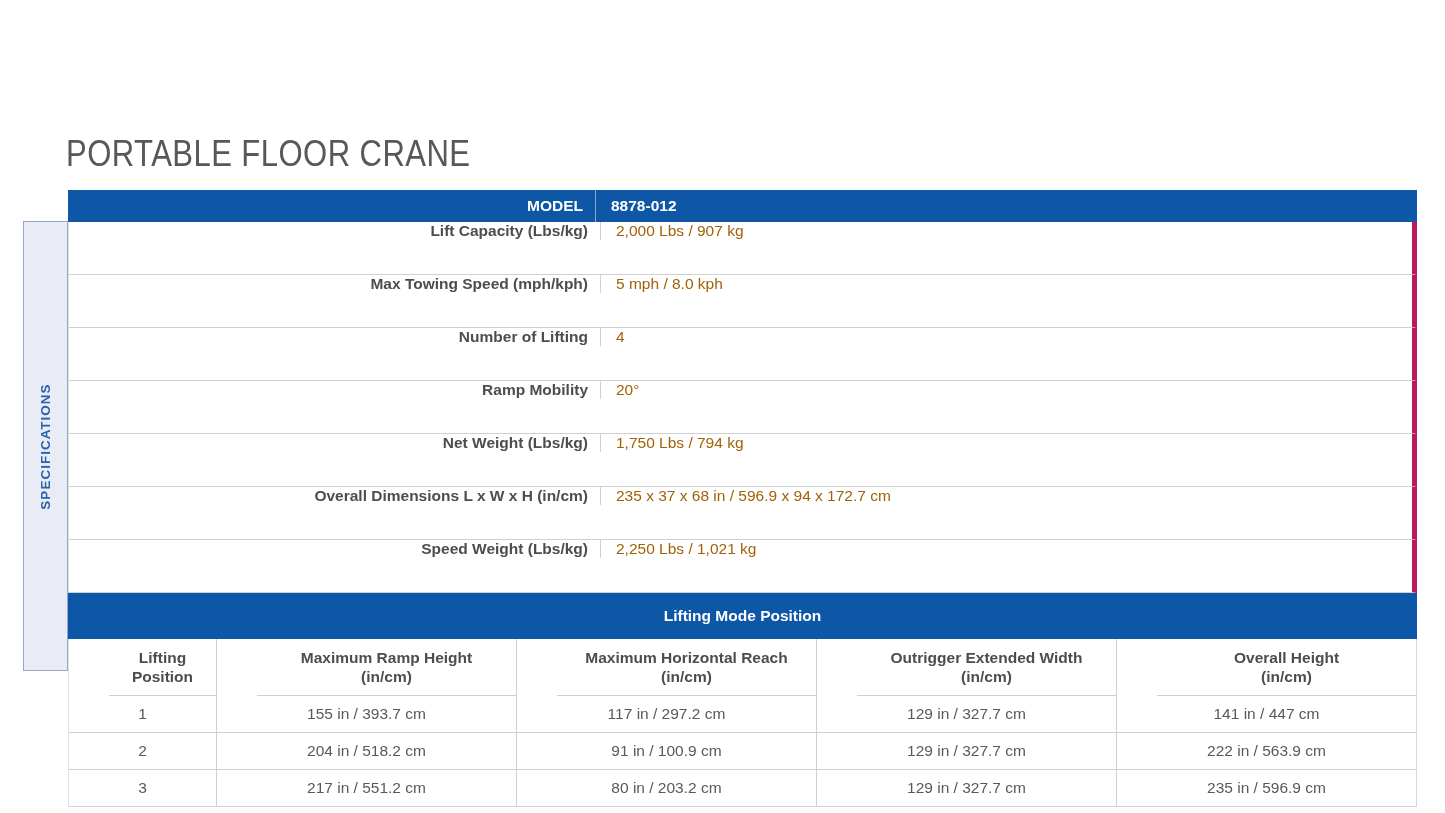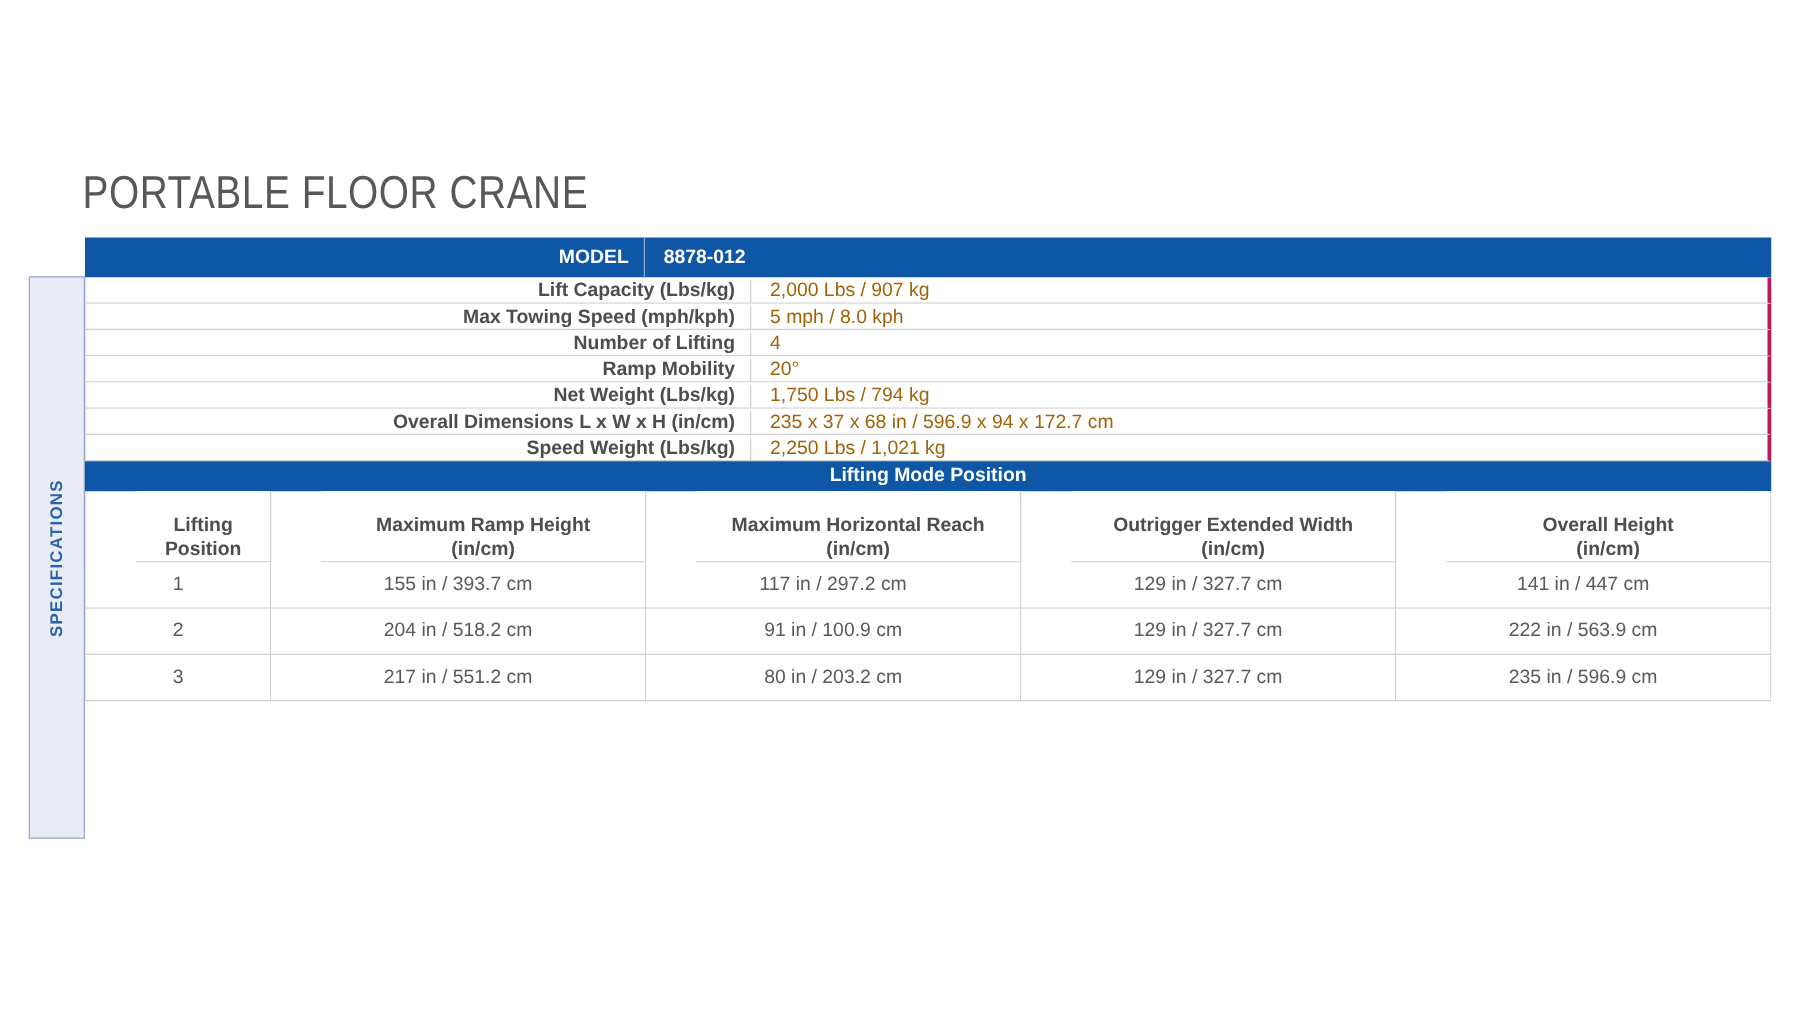--- a/index.html
+++ b/index.html
@@ -55,75 +55,75 @@
   .model-row {
     display: flex;
     height: 32px;
     background: #0e57a6;
     color: #ffffff;
     font-weight: bold;
     font-size: 15.5px;
     align-items: stretch;
   }
   .model-label {
-    width: 448px;
+    width: 528px;
     display: flex; align-items: center; justify-content: flex-end;
     padding-right: 12px;
     border-right: 1px solid #8aa6c9;
   }
   .model-value {
     flex: 1;
     display: flex; align-items: center;
     padding-left: 15px;
   }
 
   .spec-row {
     display: flex;
-    height: 21px;
+    height: 53px;
     background: #ffffff;
     border-bottom: 1px solid #cfd0d2;
     border-left: 1px solid #e2e3e5;
-    border-right: 3px solid #be185d;
-    font-size: 15.5px;
-    align-items: flex-end;
+    border-right: 5px solid #be185d;
+    font-size: 15.5px;
+    align-items: flex-start;
   }
   .spec-label {
     width: 532px;
     display: flex; align-items: center; justify-content: flex-end;
     padding-right: 12px;
     font-weight: bold;
     color: #4c4d4f;
     border-right: 1px solid #cfd0d2;
   }
   .spec-value {
     flex: 1;
     display: flex; align-items: center;
     padding-left: 15px;
     color: #a16207;
   }
 
   .section-bar {
-    height: 24px;
+    height: 46px;
     background: #0e57a6;
     color: #ffffff;
     font-weight: bold;
     font-size: 15.5px;
     display: flex; align-items: center; justify-content: center;
   }
 
   .lift-grid {
     display: grid;
     grid-template-columns: 148px 300px 300px 300px 1fr;
     border-left: 1px solid #e2e3e5;
     border-right: 1px solid #d7d8da;
   }
   .lift-header-cell {
     height: 57px;
     display: flex; flex-direction: column;
-    align-items: center; justify-content: flex-end;
+    align-items: center; justify-content: center;
     font-weight: bold;
     color: #4c4d4f;
     font-size: 15.5px;
     line-height: 19px;
     border-bottom: 1px solid #cfd0d2;
     border-right: 1px solid #cfd0d2;
     text-align: center;
     background: #ffffff;
     margin-left: 40px;
   }

